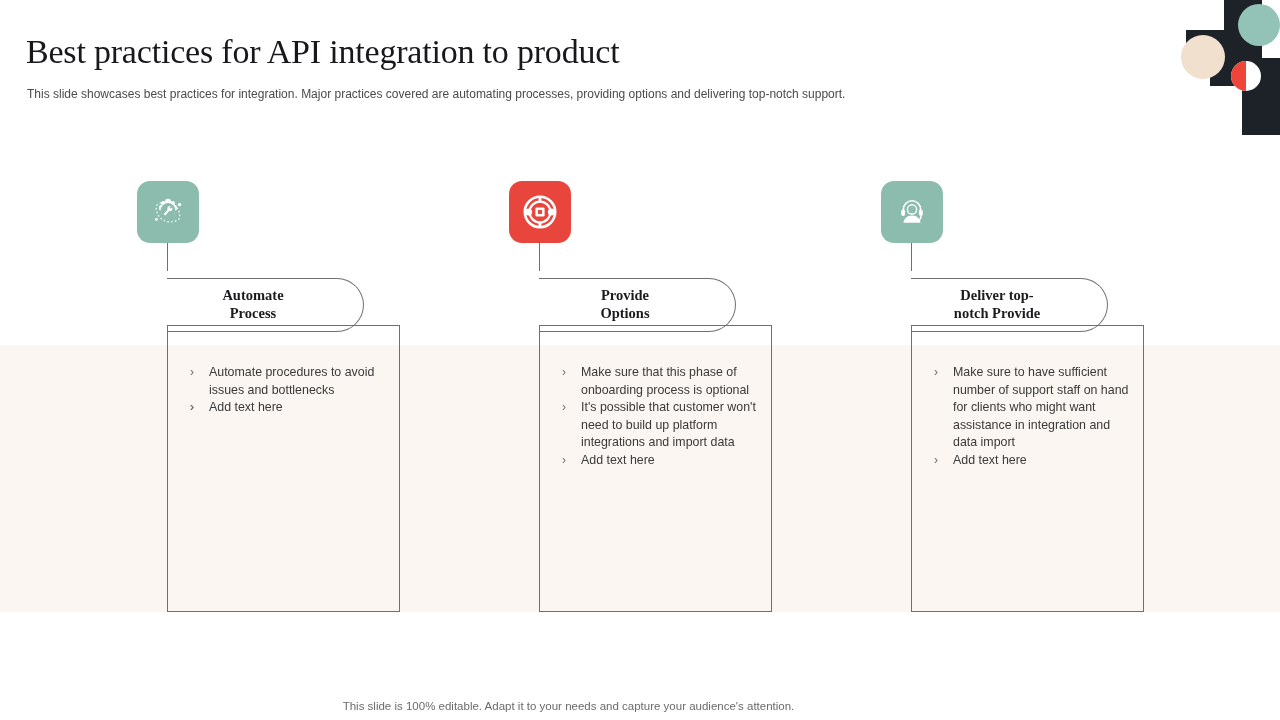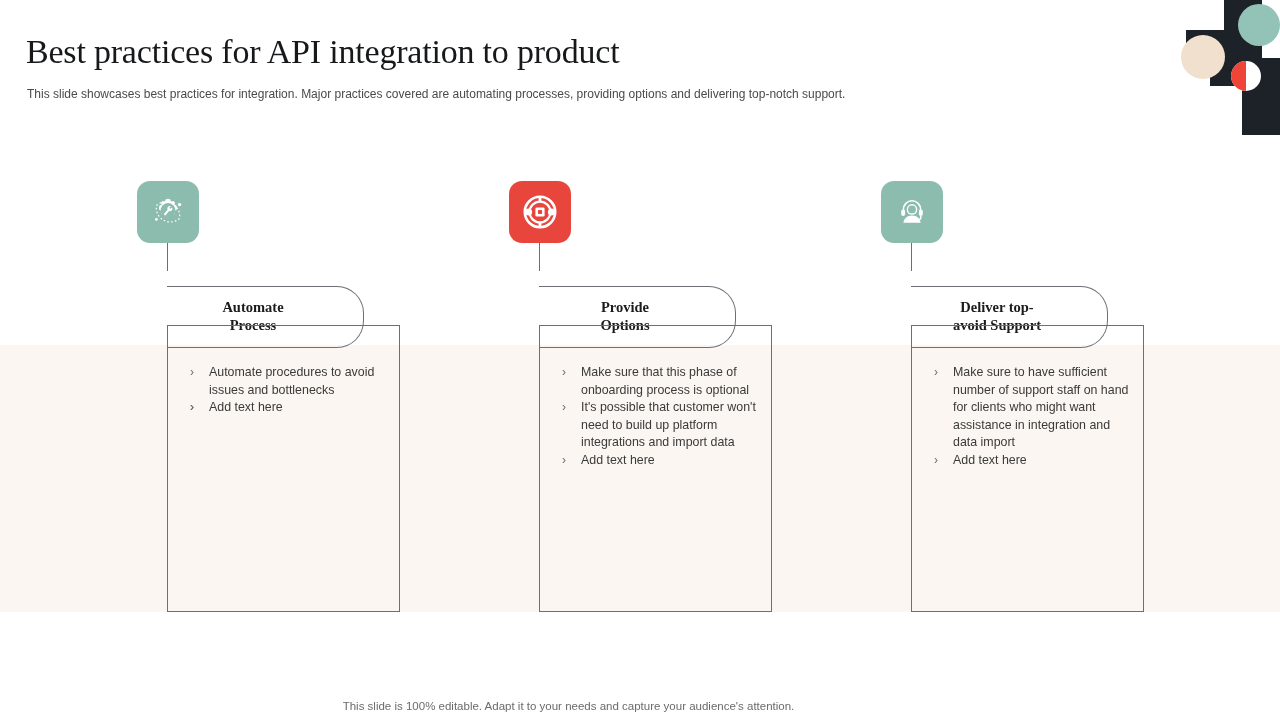--- a/index.html
+++ b/index.html
@@ -106,23 +106,23 @@
     top: 243px;
     width: 1px;
     height: 28px;
     background: #6e6e76;
   }
 
   
   .head-box {
     position: absolute;
     left: 30px;
-    top: 286px;
+    top: 278px;
     width: 197px;
-    height: 62px;
+    height: 54px;
     border: 1px solid #6e6e76;
     border-left: none;
     border-radius: 0 27px 27px 0;
     box-sizing: border-box;
     display: flex;
     align-items: center;
     justify-content: center;
     background: transparent;
   }
   .head-box .label {
@@ -288,21 +288,21 @@
         <circle cx="21.4" cy="27.9" r="1.5" fill="#ffffff"></circle>
         <circle cx="20" cy="17.4" r="5.3" fill="#ffffff"></circle>
         <circle cx="20" cy="17.4" r="3.9" fill="#8cbcae"></circle>
         <path fill="#ffffff" d="M20 23.4c5.1 0 8.2 3.4 8.6 7.4H11.4c.4-4 3.5-7.4 8.6-7.4z"></path>
       </svg>
     </span>
   </div>
   <div class="connector"></div>
   <div class="head-box">
     <div class="label">Deliver top-
-avoid Support</div>
+notch Provide</div>
   </div>
   <div class="body-box">
     <ul>
       <li>
         <span class="chev">›</span>
         <span>Make sure to have sufficient number of support staff on hand for clients who might want assistance in integration and data import</span>
       </li>
       <li>
         <span class="chev">›</span>
         <span>Add text here</span>

